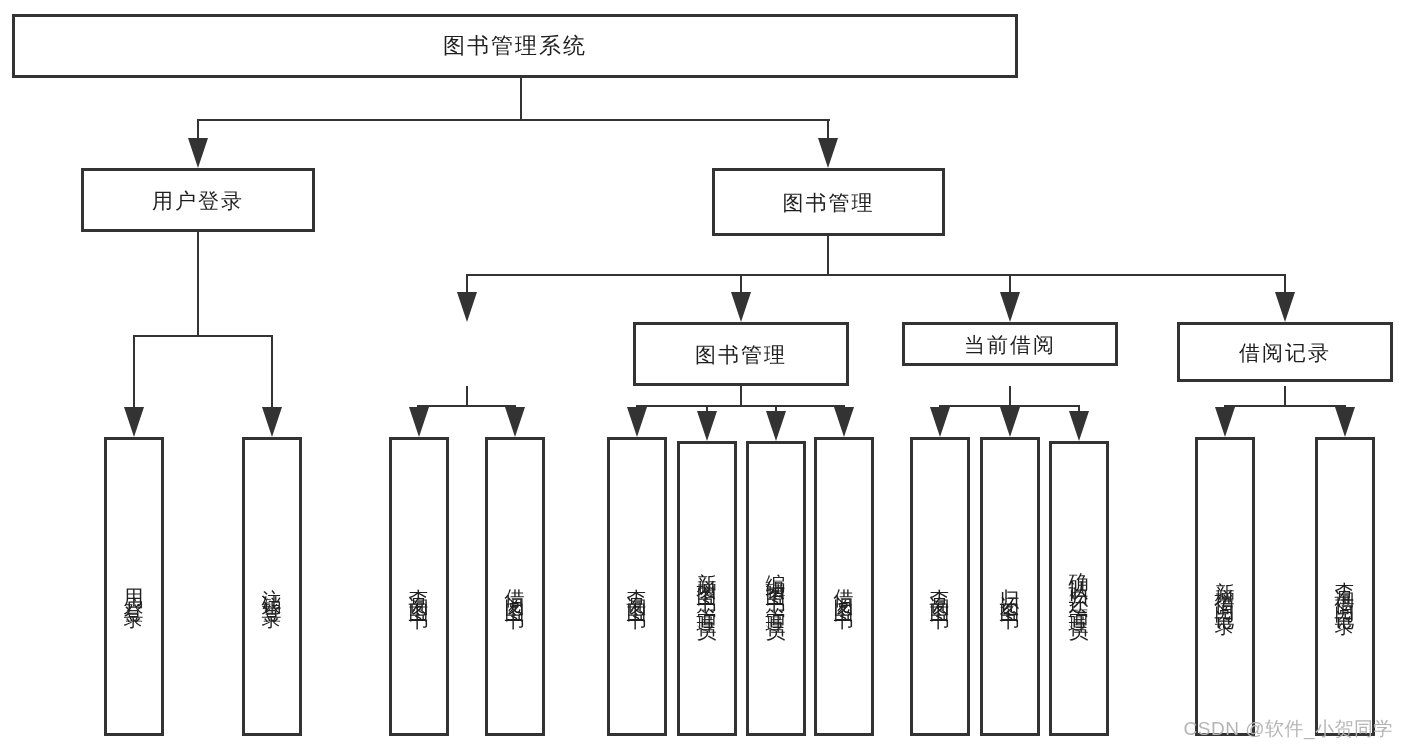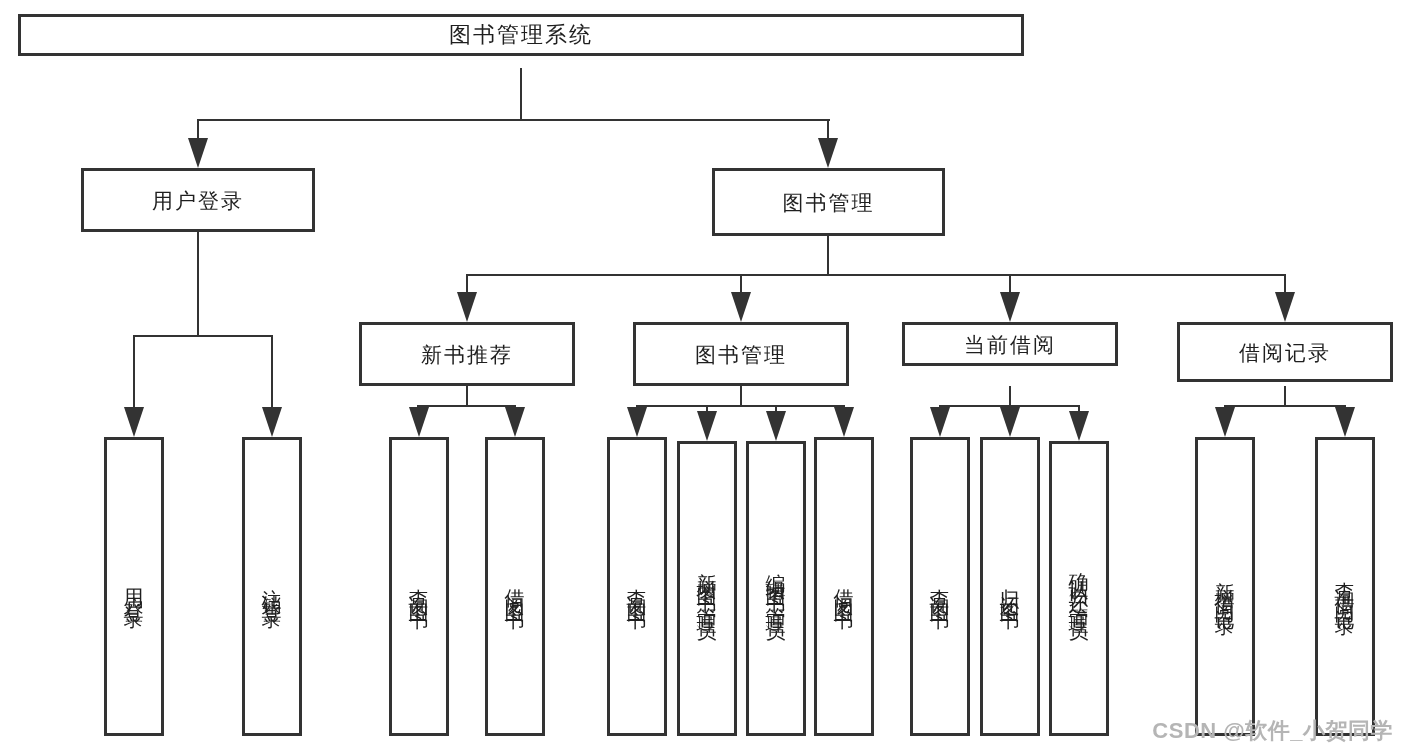--- a/index.html
+++ b/index.html
@@ -38,26 +38,25 @@
   .hline{position:absolute;height:2px;background:var(--line);}
   .arrowhead{
     position:absolute;width:0;height:0;
     border-left:10px solid transparent;
     border-right:10px solid transparent;
     border-top:30px solid var(--line);
   }
   .watermark{
     position:absolute;
     top:716px;right:12px;
-    font-size:22px;
+    font-size:19px;
     letter-spacing:0.5px;
     color:var(--watermark);
     z-index:5;
     white-space:nowrap;
-    font-weight:bold;
   }
 </style>
 </head>
 <body>
 
 <div id="canvas">
 
   <div class="vline" style="left:520px;top:68px;height:53px"></div>
   <div class="hline" style="left:197px;top:119px;width:633px"></div>
   <div class="vline" style="left:197px;top:119px;height:24px"></div>
@@ -111,26 +110,25 @@
   <div class="arrowhead" style="left:627px;top:407px"></div>
   <div class="arrowhead" style="left:697px;top:411px"></div>
   <div class="arrowhead" style="left:766px;top:411px"></div>
   <div class="arrowhead" style="left:834px;top:407px"></div>
   <div class="arrowhead" style="left:930px;top:407px"></div>
   <div class="arrowhead" style="left:1000px;top:407px"></div>
   <div class="arrowhead" style="left:1069px;top:411px"></div>
   <div class="arrowhead" style="left:1215px;top:407px"></div>
   <div class="arrowhead" style="left:1335px;top:407px"></div>
 
-  <div class="box hbox root" style="left:18px;top:14px;width:1006px;height:42px">图书管理系统</div>
+  <div class="box hbox root" style="left:12px;top:14px;width:1006px;height:64px">图书管理系统</div>
 
   <div class="box hbox" style="left:81px;top:168px;width:234px;height:64px">用户登录</div>
   <div class="box hbox" style="left:712px;top:168px;width:233px;height:68px">图书管理</div>
 
-  <div class="box hbox" style="left:359px;top:322px;width:216px;height:64px">新书推荐</div>
   <div class="box hbox" style="left:633px;top:322px;width:216px;height:64px">图书管理</div>
   <div class="box hbox" style="left:902px;top:322px;width:216px;height:44px">当前借阅</div>
   <div class="box hbox" style="left:1177px;top:322px;width:216px;height:60px">借阅记录</div>
 
   <div class="box vbox" style="left:104px;top:437px;width:60px;height:299px">用户登录</div>
   <div class="box vbox" style="left:242px;top:437px;width:60px;height:299px">注销登录</div>
 
   <div class="box vbox" style="left:389px;top:437px;width:60px;height:299px">查询图书</div>
   <div class="box vbox" style="left:485px;top:437px;width:60px;height:299px">借阅图书</div>
 

